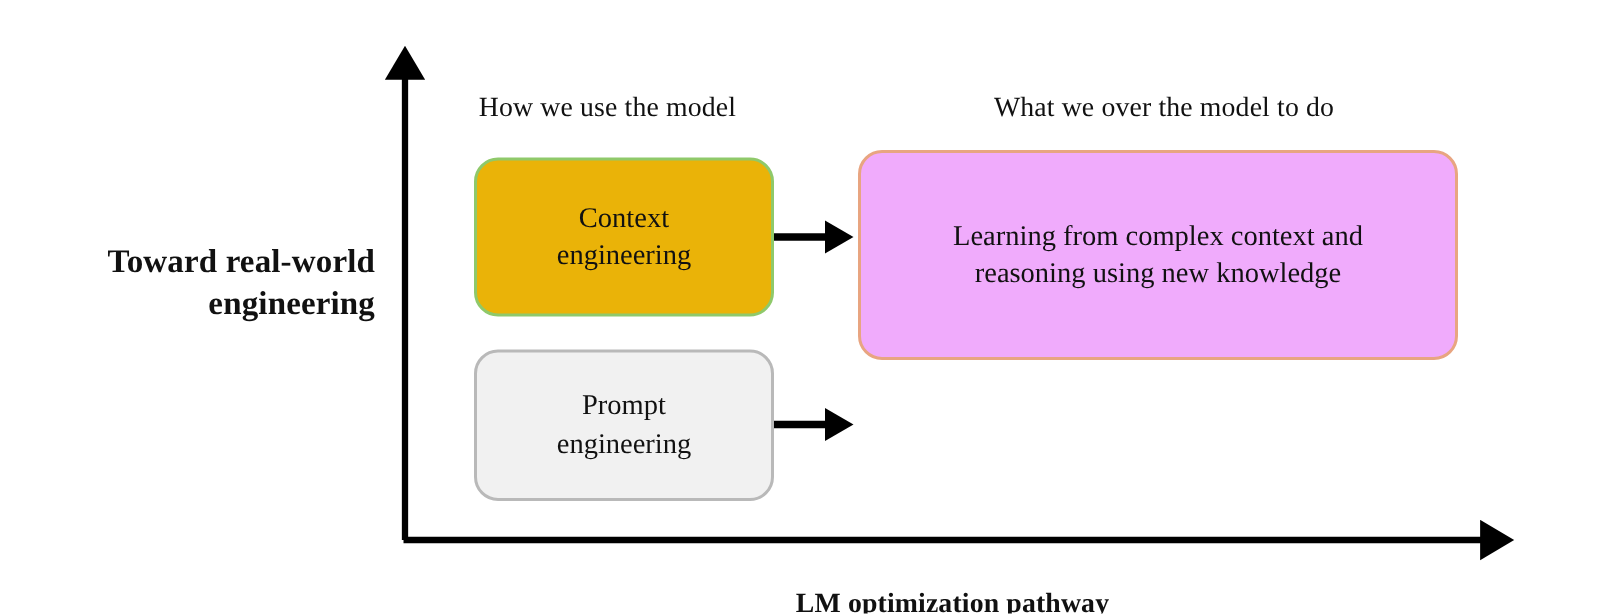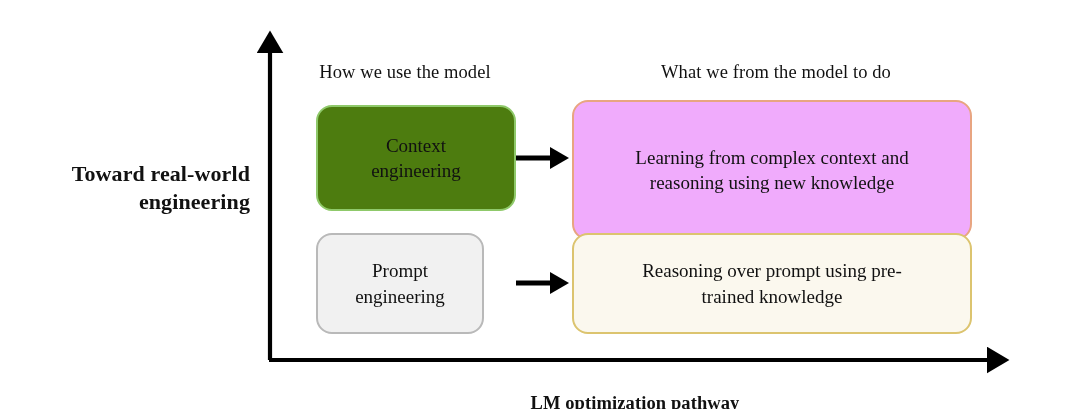--- a/index.html
+++ b/index.html
@@ -81,31 +81,31 @@
     border-width: 2px;
     font-size: 19px;
     line-height: 1.32;
     padding: 6px 12px;
   }
   .node-text { display: block; }
   .node-text .bold-line { font-weight: bold; display: block; }
 
   #node-context-engineering {
     left: 316px;  top: 105px;  width: 200px; height: 106px;
-    background: #4d7c0f;
+    background: #eab308;
     border-color: #8fc96a;
   }
   #node-context-learning {
     left: 572px;  top: 100px;  width: 400px; height: 140px;
     background: #f0abfc;
     border-color: #e8a581;
     padding: 6px 16px;
   }
   #node-prompt-engineering {
-    left: 316px;  top: 233px;  width: 168px; height: 101px;
+    left: 316px;  top: 233px;  width: 200px; height: 101px;
     background: #f1f1f1;
     border-color: #b9b9b9;
   }
   #node-pretrained-knowledge {
     left: 572px;  top: 233px;  width: 400px; height: 101px;
     background: #fbf8ee;
     border-color: #dcc46f;
     padding: 6px 22px;
   }
 
@@ -138,21 +138,21 @@
   </svg>
 
   <div class="y-axis-label">
     <span>Toward real-world</span><br>
     <span>engineering</span>
   </div>
 
   <div class="x-axis-label">LM optimization pathway</div>
 
   <div class="col-header left">How we use the model</div>
-  <div class="col-header right">What we from the model to do</div>
+  <div class="col-header right">What we over the model to do</div>
 
   <div class="node" id="node-context-engineering">
     <span class="node-text">
       <span>Context</span><br>
       <span>engineering</span>
     </span>
   </div>
 
   <div class="connector" id="connector-top">
     <svg width="60" height="30" viewBox="0 0 60 30" xmlns="http://www.w3.org/2000/svg">
@@ -175,20 +175,14 @@
     </span>
   </div>
 
   <div class="connector" id="connector-bottom">
     <svg width="60" height="30" viewBox="0 0 60 30" xmlns="http://www.w3.org/2000/svg">
       <line x1="2" y1="15" x2="38" y2="15" stroke="#000000" stroke-width="5"></line>
       <path d="M36,4 L55,15 L36,26 z" fill="#000000"></path>
     </svg>
   </div>
 
-  <div class="node" id="node-pretrained-knowledge">
-    <span class="node-text">
-      <span>Reasoning over prompt using pre-</span><br>
-      <span>trained knowledge</span>
-    </span>
-  </div>
 
 </div>
 
 </body></html>

